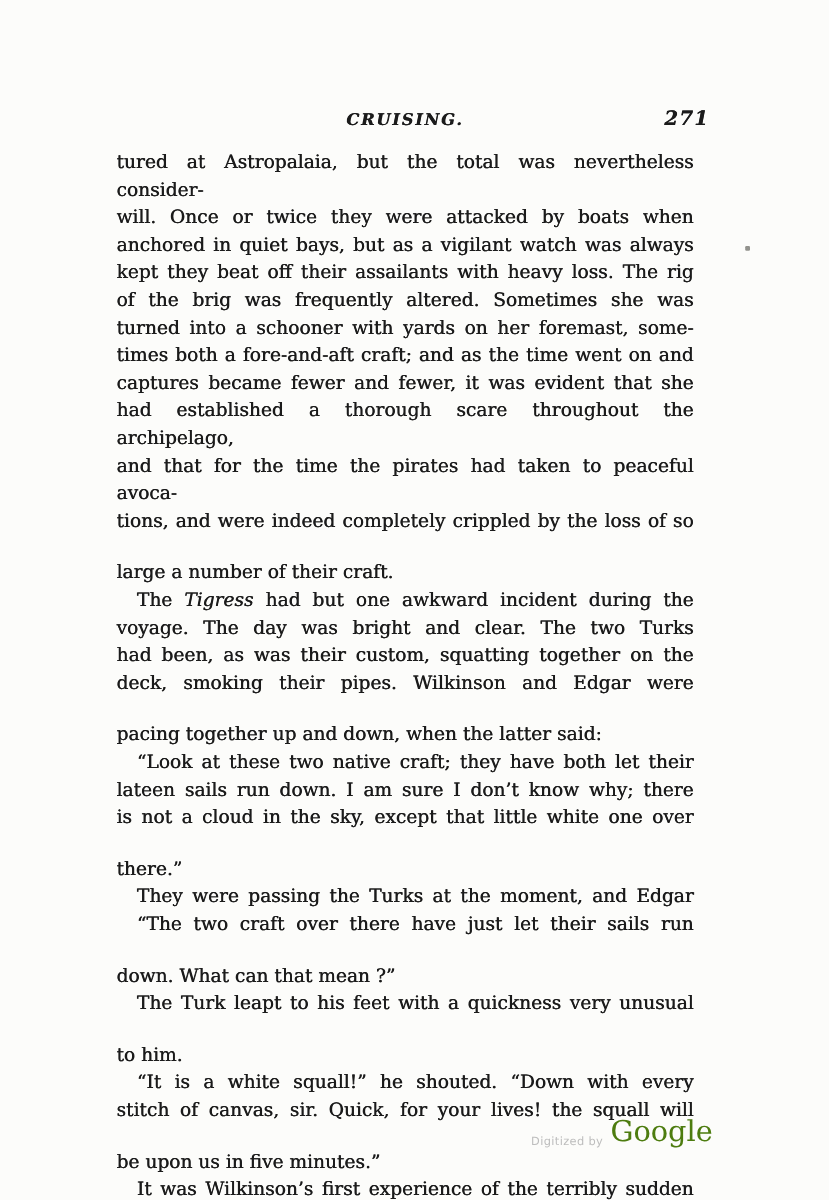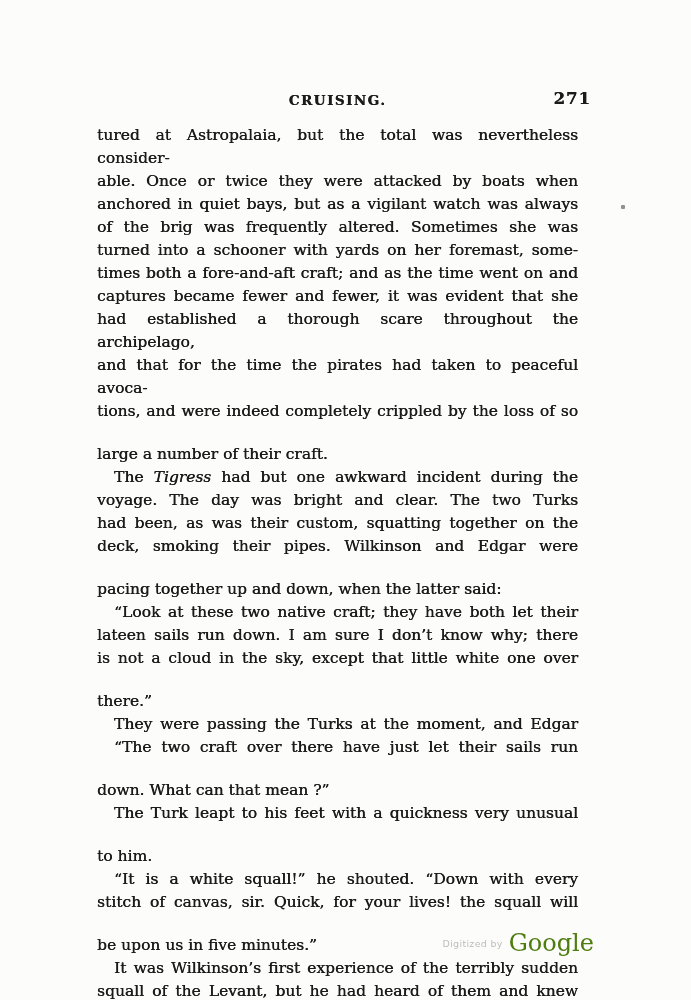--- a/index.html
+++ b/index.html
@@ -6,21 +6,21 @@
   body {
     width: 691px; height: 1000px;
     background: #fcfcfa;
     color: #1b1b1b;
     font-family: "DejaVu Serif", serif;
     position: relative;
     overflow: hidden;
   }
   .page { position: absolute; inset: 0; }
 
-  .header { position: absolute; left: 97px; top: 92px; width: 481px; }
+  .header { position: absolute; left: 97px; top: 92px; width: 481px; font-style: italic; }
   .running-title {
     display: block; text-align: center;
     font-size: 13.5px; font-weight: bold; letter-spacing: 1.5px;
     text-shadow: 0.3px 0 0 currentColor;
   }
   .page-number {
     position: absolute; right: -13px; top: -3px;
     font-size: 16.5px; font-weight: bold; letter-spacing: 1px;
     text-shadow: 0.3px 0 0 currentColor;
   }
@@ -36,21 +36,21 @@
   .line i { font-style: italic; }
 
   .speck {
     position: absolute; left: 621px; top: 205px;
     width: 4px; height: 4px; background: #6f6f68;
     opacity: 0.75; border-radius: 1px;
   }
 
   .watermark {
     position: absolute; top: 929px; right: 97px;
-    display: flex; align-items: center; gap: 6px;
+    display: flex; align-items: flex-end; gap: 6px;
   }
   .wm-prefix {
     font-family: "DejaVu Sans", sans-serif;
     font-size: 9.5px; color: #bdbdbd; letter-spacing: 0.3px;
   }
   .wm-logo {
     font-family: "DejaVu Serif", serif;
     font-size: 24px; color: #4d7c0f;
   }
 </style>
@@ -60,22 +60,23 @@
 <div class="page">
 
   <div class="header">
     <span class="running-title">CRUISING.</span>
     <span class="page-number">271</span>
   </div>
 
   <div class="body-text" id="body-text">
       <div class="paragraph">
         <div class="line">tured at Astropalaia, but the total was nevertheless consider-</div>
-        <div class="line">able.  Once or twice they were attacked by boats when</div>
+        <div class="line">will.  Once or twice they were attacked by boats when</div>
         <div class="line">anchored in quiet bays, but as a vigilant watch was always</div>
+        <div class="line">kept they beat off their assailants with heavy loss.  The rig</div>
         <div class="line">of the brig was frequently altered.  Sometimes she was</div>
         <div class="line">turned into a schooner with yards on her foremast, some-</div>
         <div class="line">times both a fore-and-aft craft; and as the time went on and</div>
         <div class="line">captures became fewer and fewer, it was evident that she</div>
         <div class="line">had established a thorough scare throughout the archipelago,</div>
         <div class="line">and that for the time the pirates had taken to peaceful avoca-</div>
         <div class="line">tions, and were indeed completely crippled by the loss of so</div>
         <div class="line last">large a number of their craft.</div>
       </div>
       <div class="paragraph">

